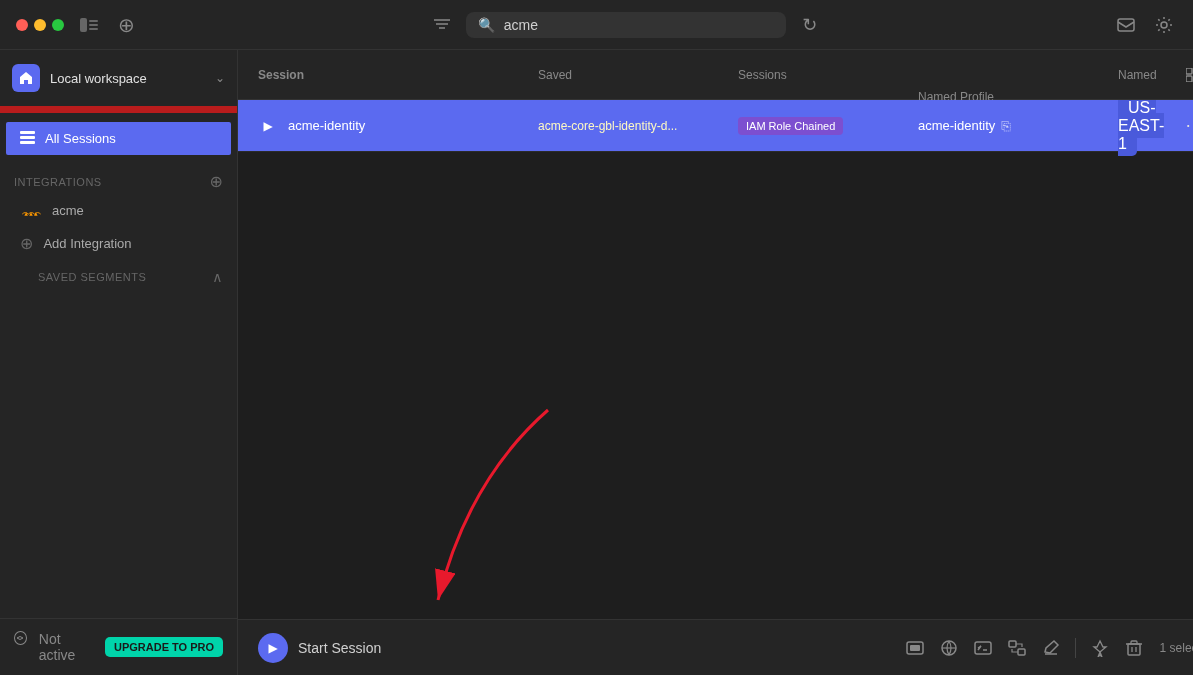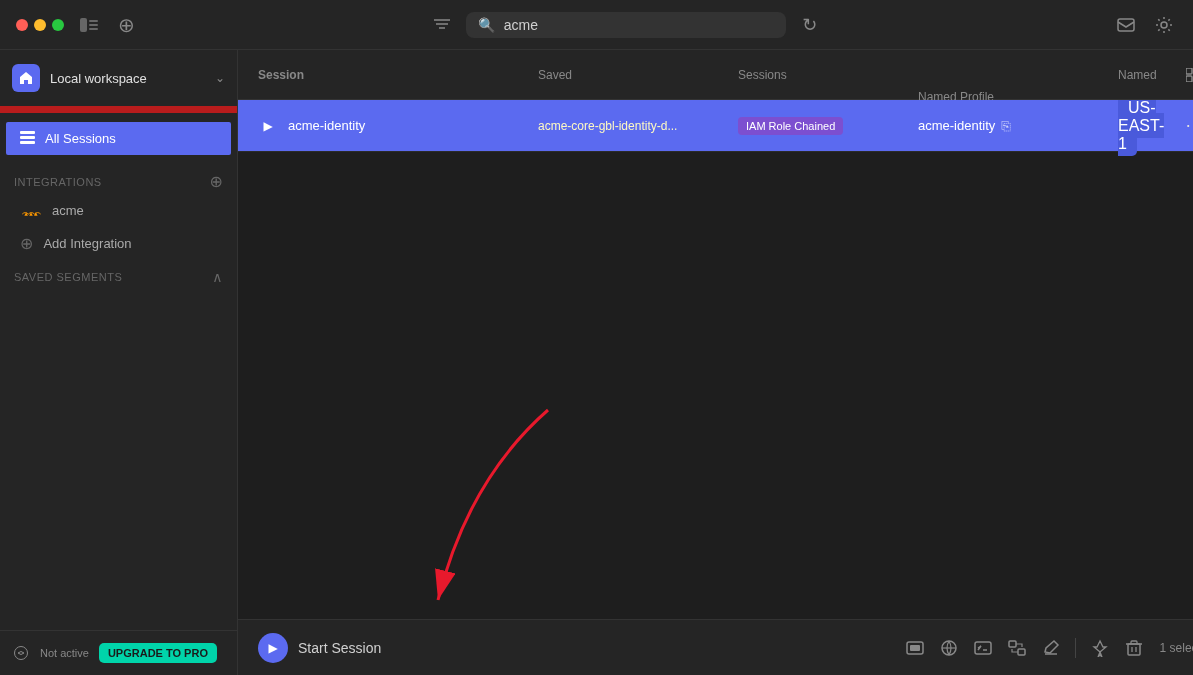--- a/index.html
+++ b/index.html
@@ -193,36 +193,36 @@
     }
 
     .saved-segments-section {
       display: flex;
       align-items: center;
       padding: 8px 14px 4px;
       font-size: 11px;
       color: #666;
       text-transform: uppercase;
       letter-spacing: 0.5px;
+      margin-left: 24px;
     }
     .saved-segments-section .spacer { flex: 1; }
 
     .sidebar-bottom {
       margin-top: auto;
       padding: 12px 14px;
       border-top: 1px solid #333;
       display: flex;
       align-items: center;
       gap: 10px;
     }
     .not-active-badge {
       display: flex;
-      align-items: center;
       gap: 12px;
-      font-size: 11px;
+      font-size: 14px;
       color: #888;
     }
     .status-dot {
       width: 14px;
       height: 14px;
       border-radius: 50%;
       border: 1.5px solid #888;
       display: flex;
       align-items: center;
       justify-content: center;

